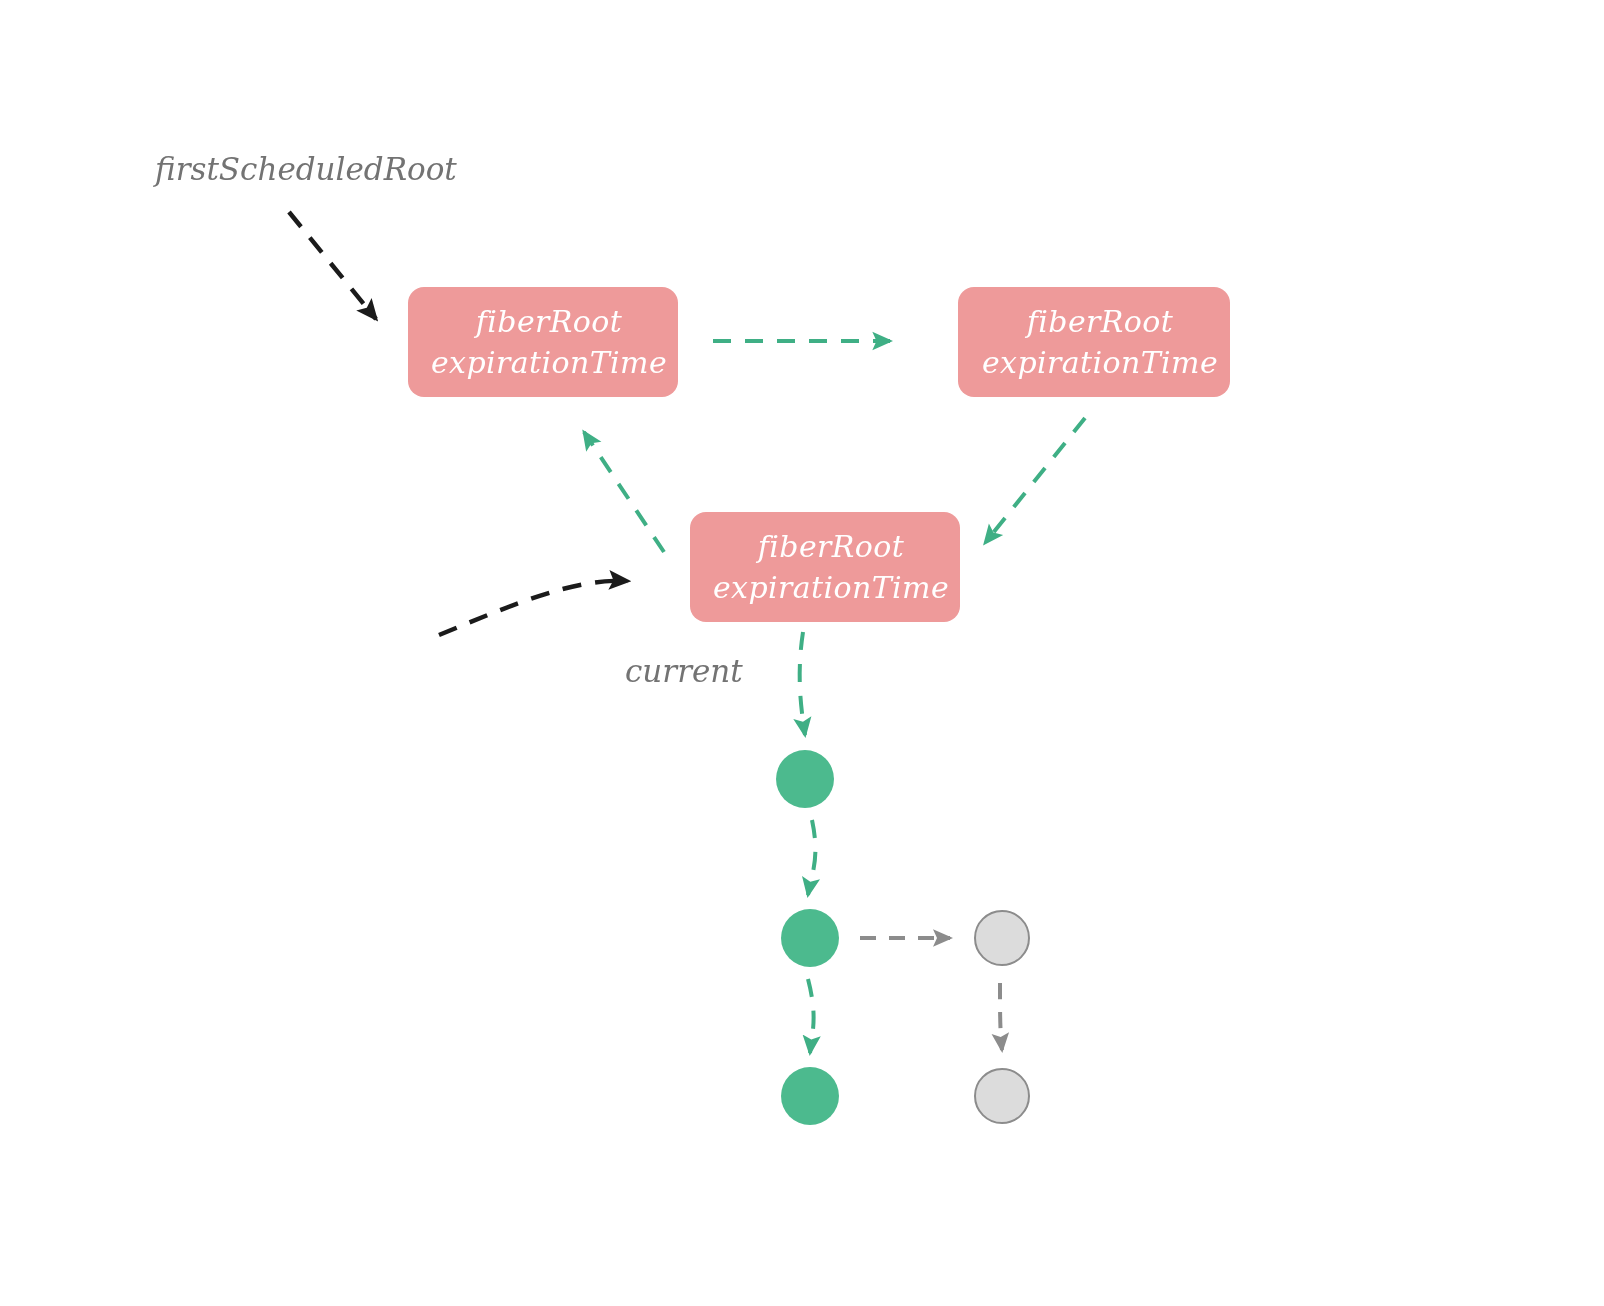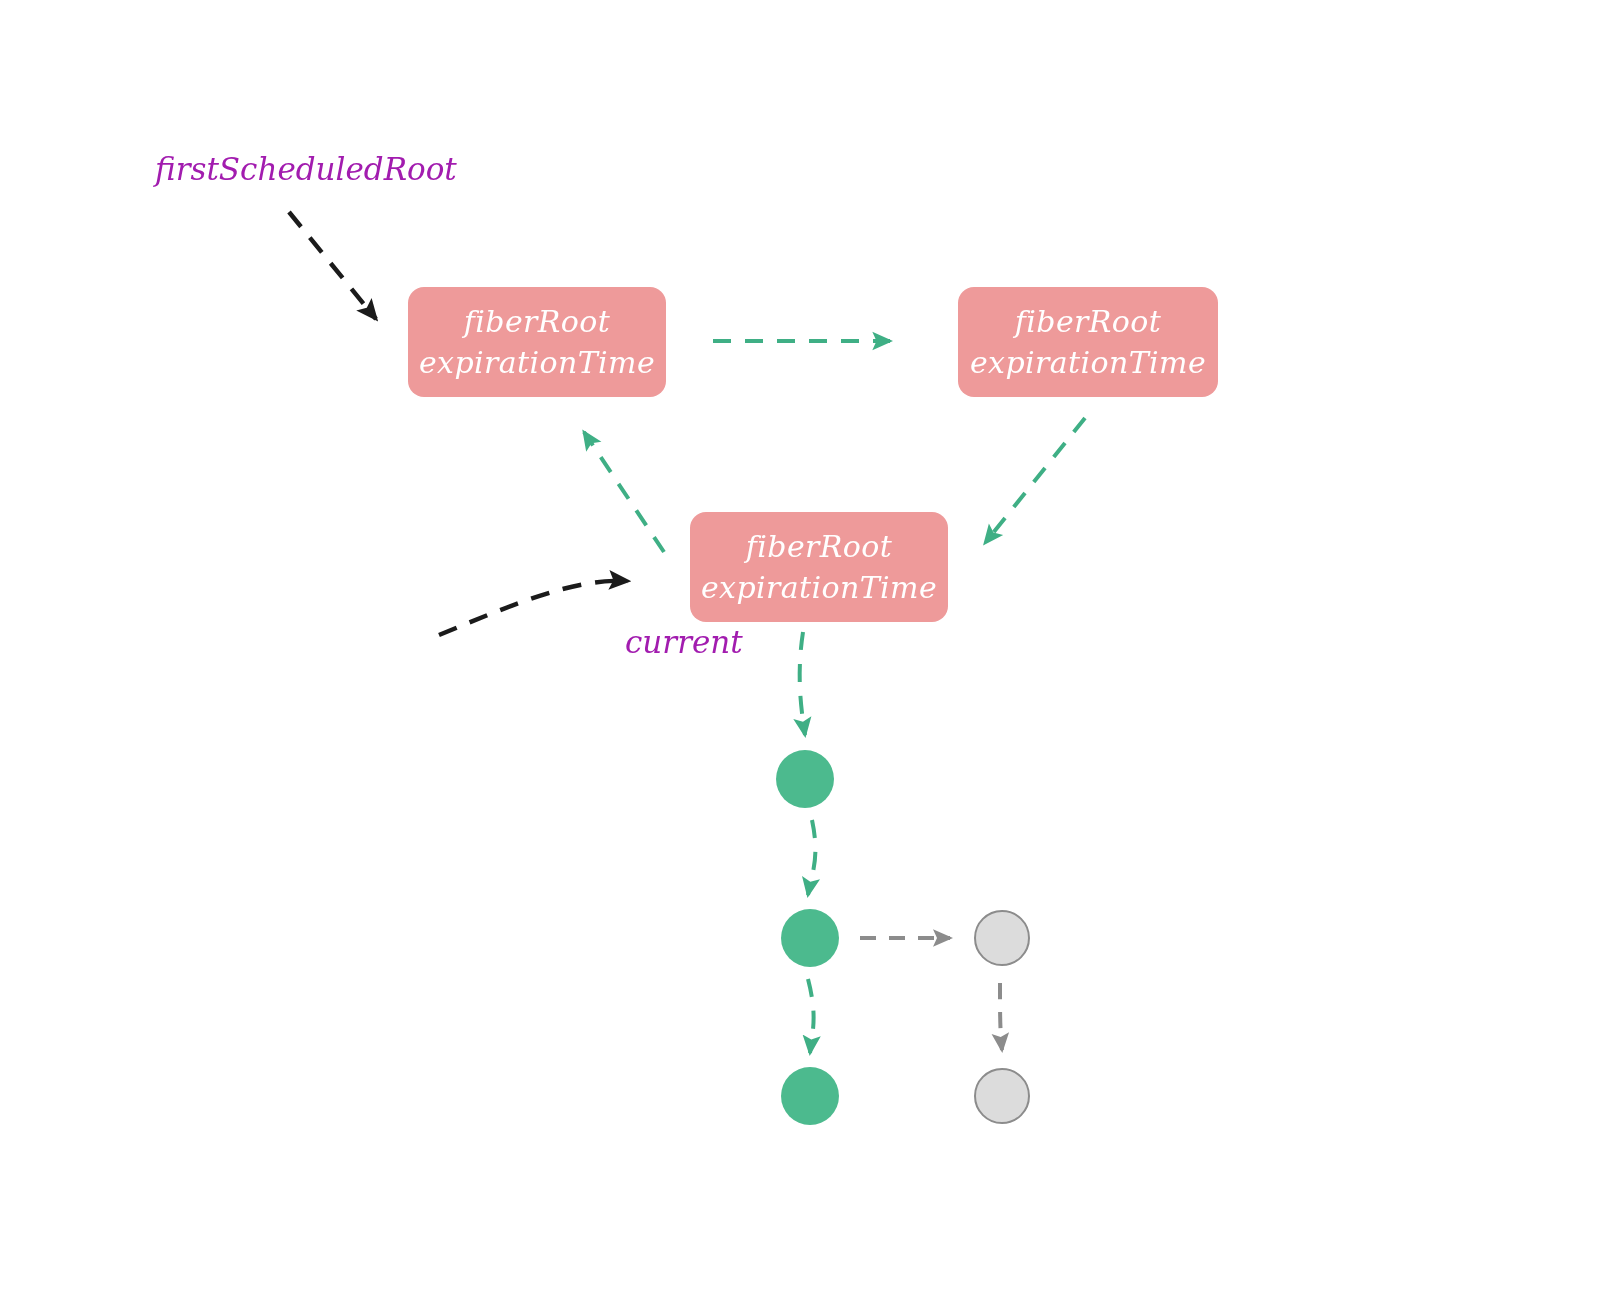--- a/index.html
+++ b/index.html
@@ -32,28 +32,29 @@
     justify-content: center;
     color: #ffffff;
     font-family: "DejaVu Serif", serif;
     font-style: italic;
     font-weight: 400;
     font-size: 30px;
     line-height: 1.38;
     letter-spacing: 0.4px;
     text-align: center;
     user-select: none;
+    padding-left: 12px;
   }
   .node-box span {
     display: block;
     white-space: nowrap;
   }
   .label {
     position: absolute;
-    color: #a21caf;
+    color: #737373;
     font-family: "DejaVu Serif", serif;
     font-style: italic;
     font-size: 31px;
     line-height: 1.1;
     white-space: nowrap;
     user-select: none;
   }
   .fiber-circle {
     position: absolute;
     border-radius: 50%;
@@ -130,21 +131,21 @@
   </div>
 
   <div class="node-box" style="left:690px; top:512px; width:258px; height:110px; background:#ee9a9a;">
     <span>fiberRoot</span>
     <span>expirationTime</span>
   </div>
 
   <div class="label" style="left:155px; top:152px;">firstScheduledRoot</div>
 
 
-  <div class="label" style="left:625px; top:625px;text-align:right;">current</div>
+  <div class="label" style="left:625px; top:654px;text-align:right;">current</div>
 
   <div class="fiber-circle" style="left:776px; top:750px; width:58px; height:58px; background:#4cba8e;"></div>
 
   <div class="fiber-circle" style="left:781px; top:909px; width:58px; height:58px; background:#4cba8e;"></div>
 
   <div class="fiber-circle" style="left:781px; top:1067px; width:58px; height:58px; background:#4cba8e;"></div>
 
   <div class="fiber-circle" style="left:974px; top:910px; width:56px; height:56px; background:#dcdcdc; border:2.5px solid #8c8c8c;"></div>
 
   <div class="fiber-circle" style="left:974px; top:1068px; width:56px; height:56px; background:#dcdcdc; border:2.5px solid #8c8c8c;"></div>

